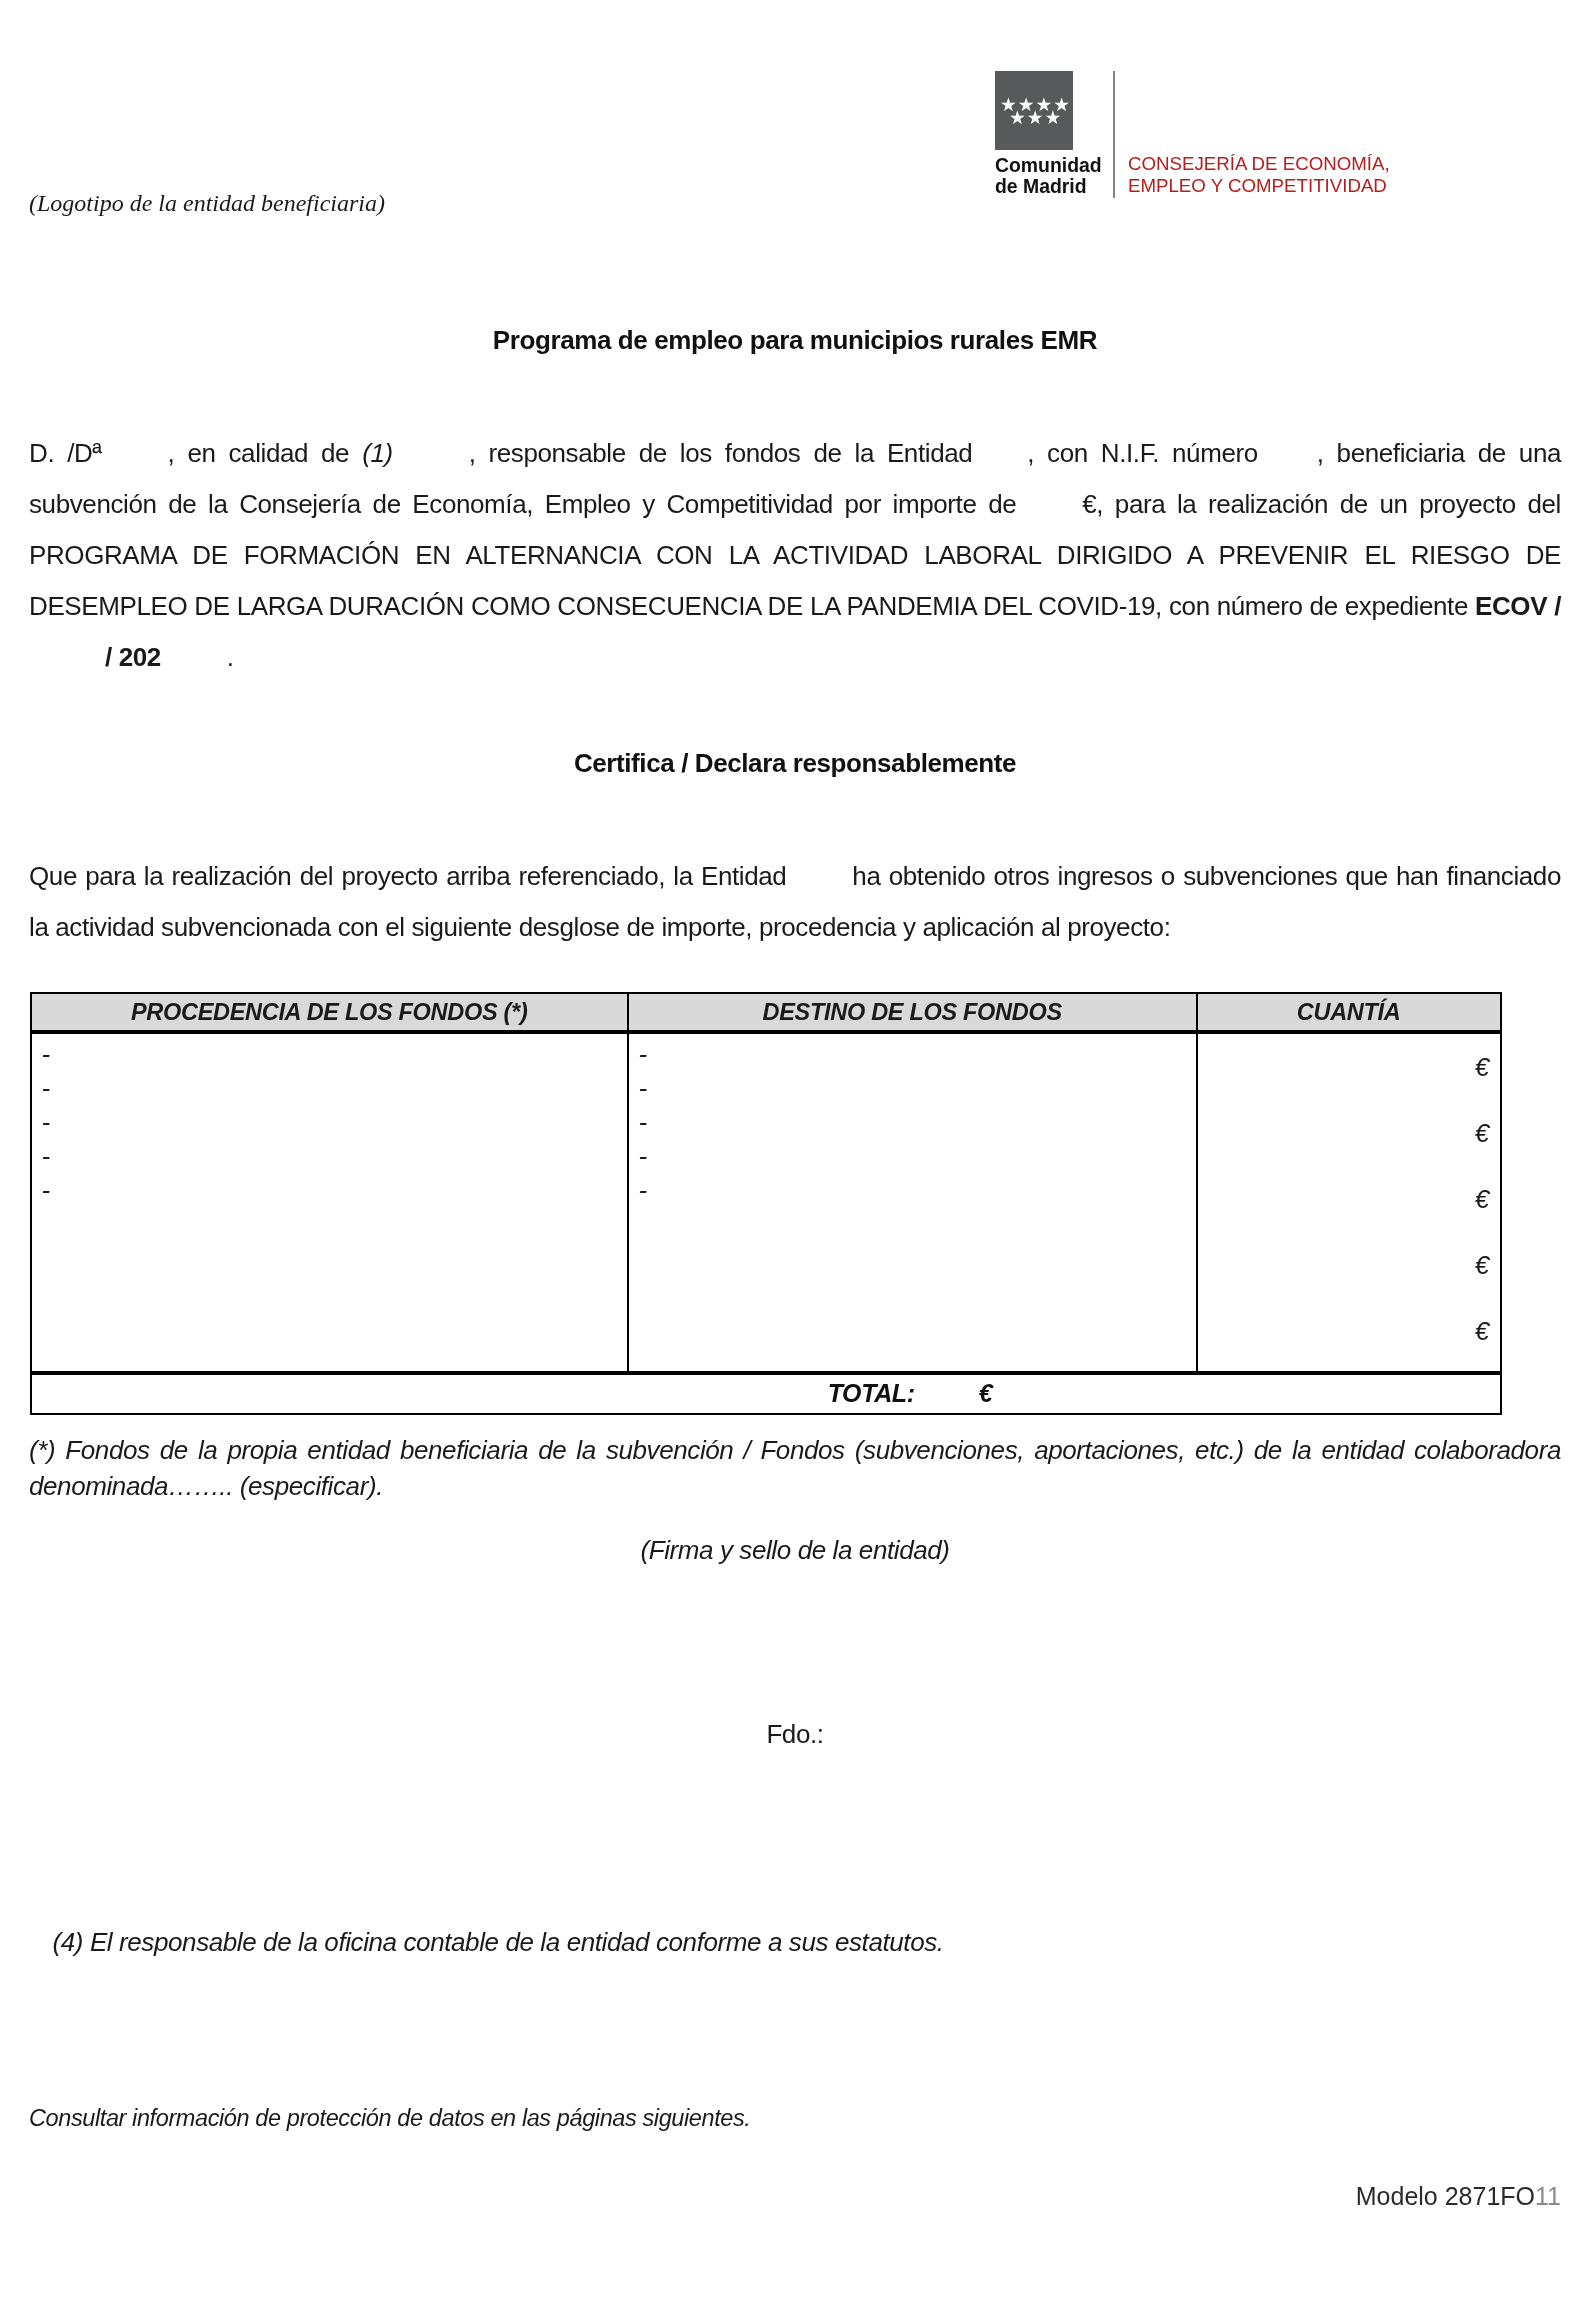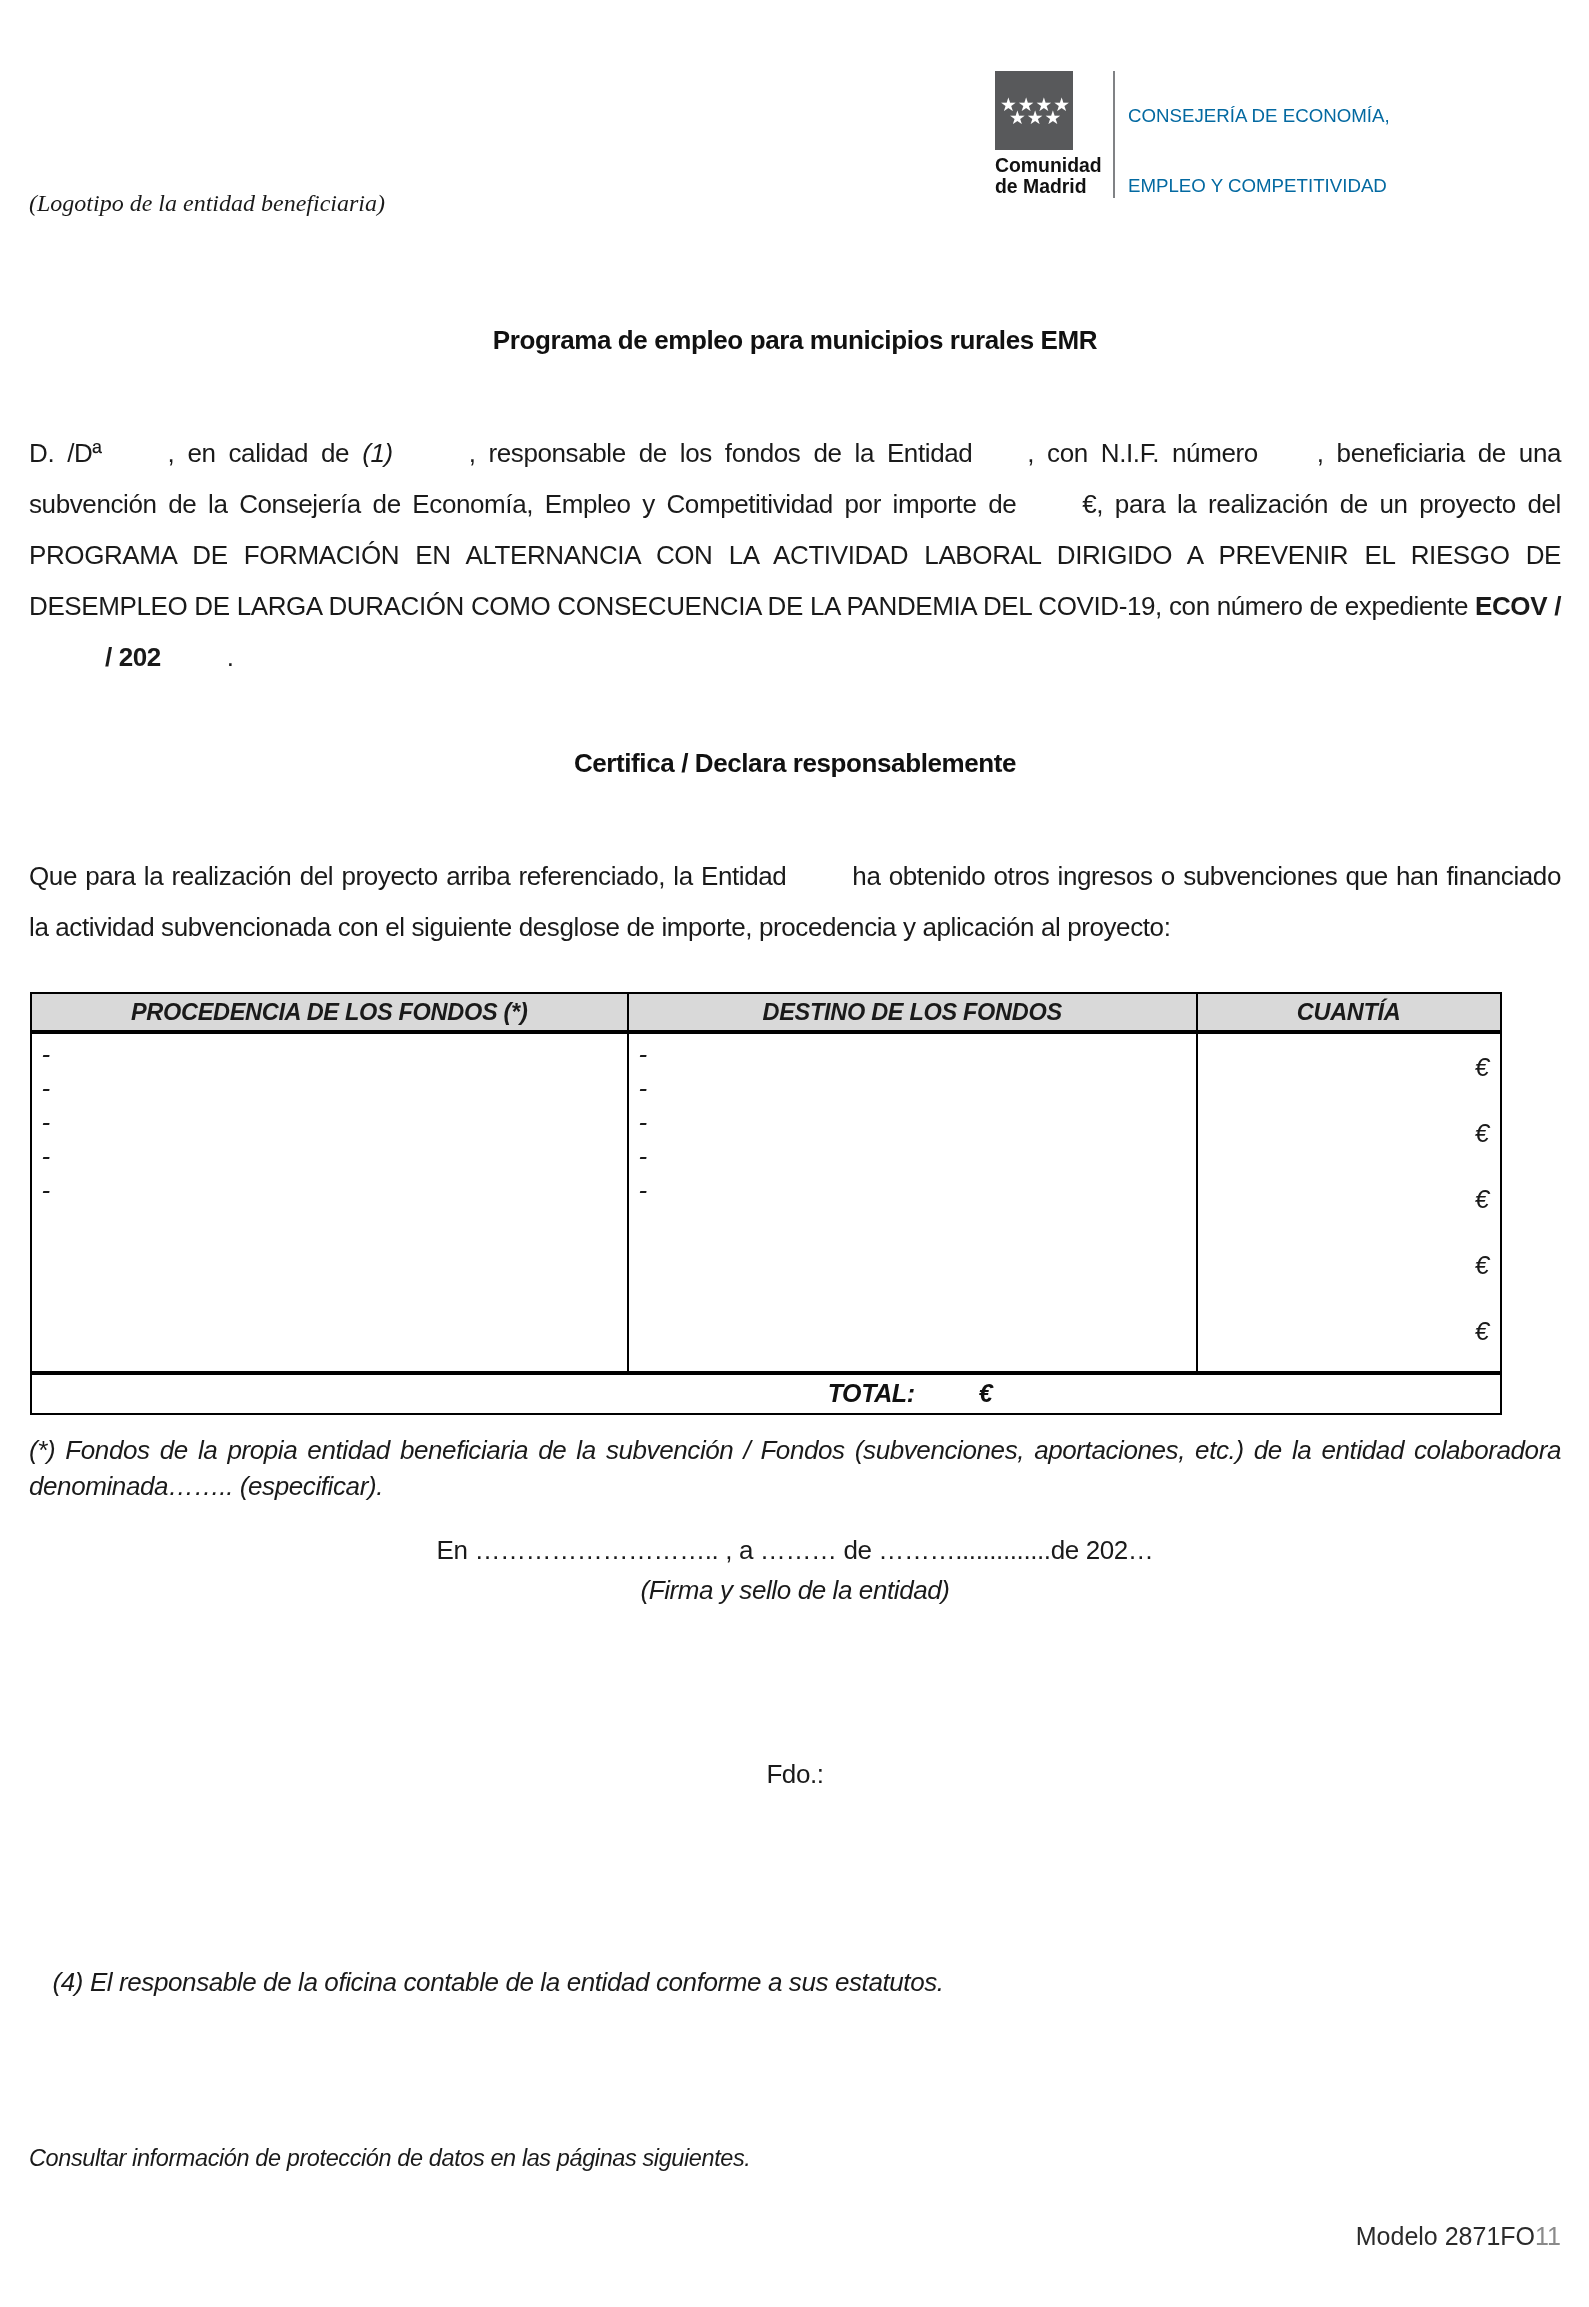--- a/index.html
+++ b/index.html
@@ -68,21 +68,21 @@
       <div class="flag" style="background: rgb(88, 89, 91);">
         <div class="stars-row">★ ★ ★ ★</div>
         <div class="stars-row r2">★ ★ ★</div>
       </div>
       <div class="brand">
         <div>Comunidad</div>
         <div>de Madrid</div>
       </div>
     </div>
     <div class="vbar" style="background: rgb(128, 130, 133);"></div>
-    <div class="dept" style="color: #0369a1; gap: 48px;">
+    <div class="dept" style="color: #b91c1c;">
       <div>CONSEJERÍA DE ECONOMÍA,</div>
       <div>EMPLEO Y COMPETITIVIDAD</div>
     </div>
   </div>
 
   <div class="logo-placeholder">(Logotipo de la entidad beneficiaria)</div>
 
   <div class="title">
     <div>Programa de empleo para municipios rurales EMR</div>
   </div>
@@ -133,21 +133,20 @@
       <tr>
         <td class="totalcell" colspan="3">
           <span class="total-label">TOTAL:</span><span class="total-gap"></span><span class="total-euro">€</span>
         </td>
       </tr>
     </tbody>
   </table>
 
   <p class="footnote">(*)  Fondos de la propia entidad beneficiaria de la subvención / Fondos (subvenciones, aportaciones, etc.) de la entidad colaboradora denominada…….. (especificar).</p>
 
-  <div class="date-line">En ………………………..  , a  ……… de ………..............de 202…</div>
   <div class="firma">(Firma y sello de la entidad)</div>
   <div class="fdo">Fdo.:</div>
 
   <div class="note1">(4)   El responsable de la oficina contable de la entidad conforme a sus estatutos.</div>
 
   <div class="privacy">Consultar información de protección de datos en las páginas siguientes.</div>
 
   <div class="modelo">
     <span>Modelo 2871FO</span><span class="suffix">11</span>
   </div>

